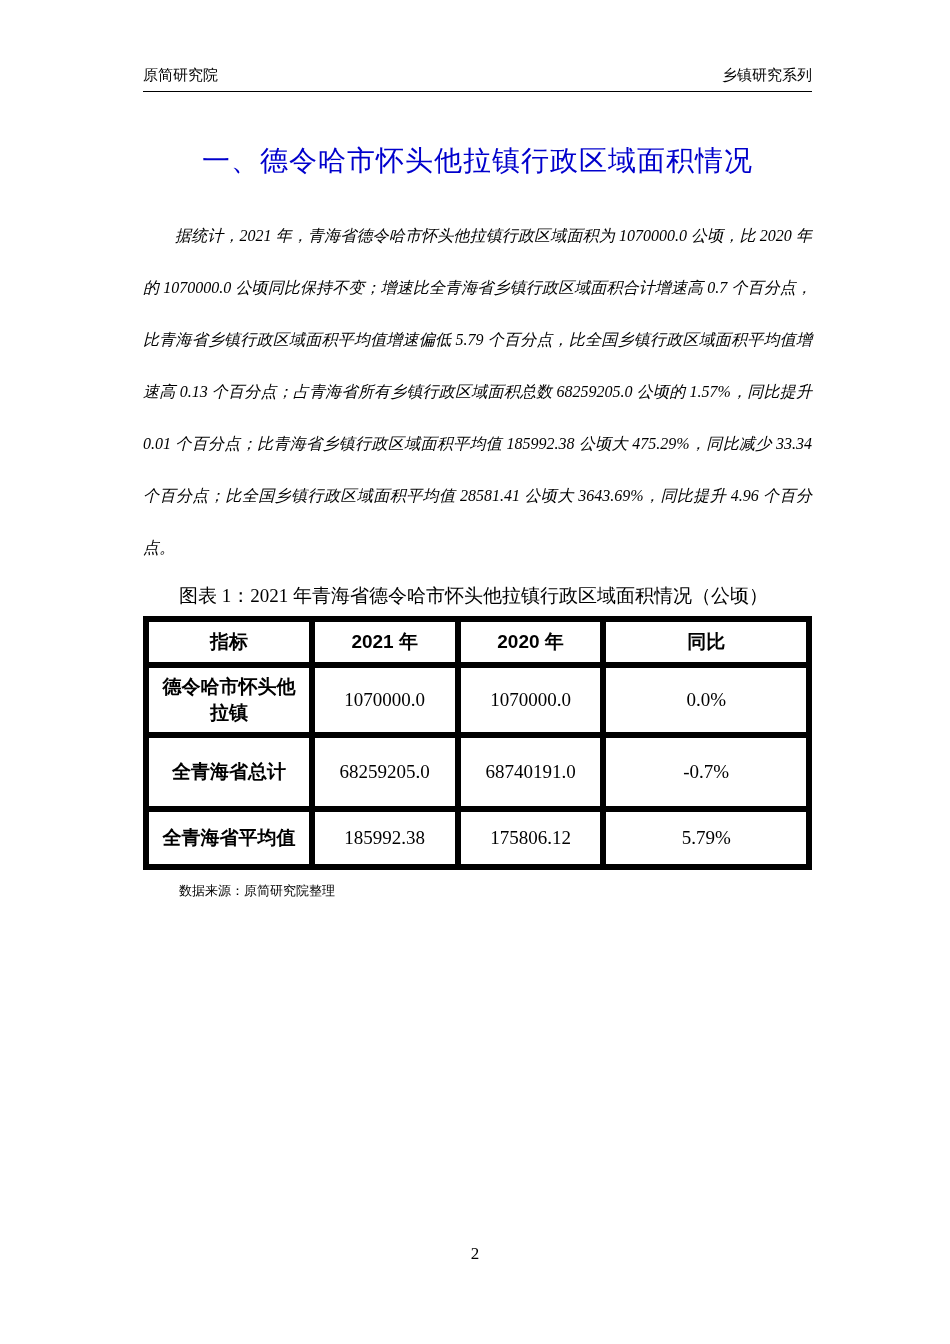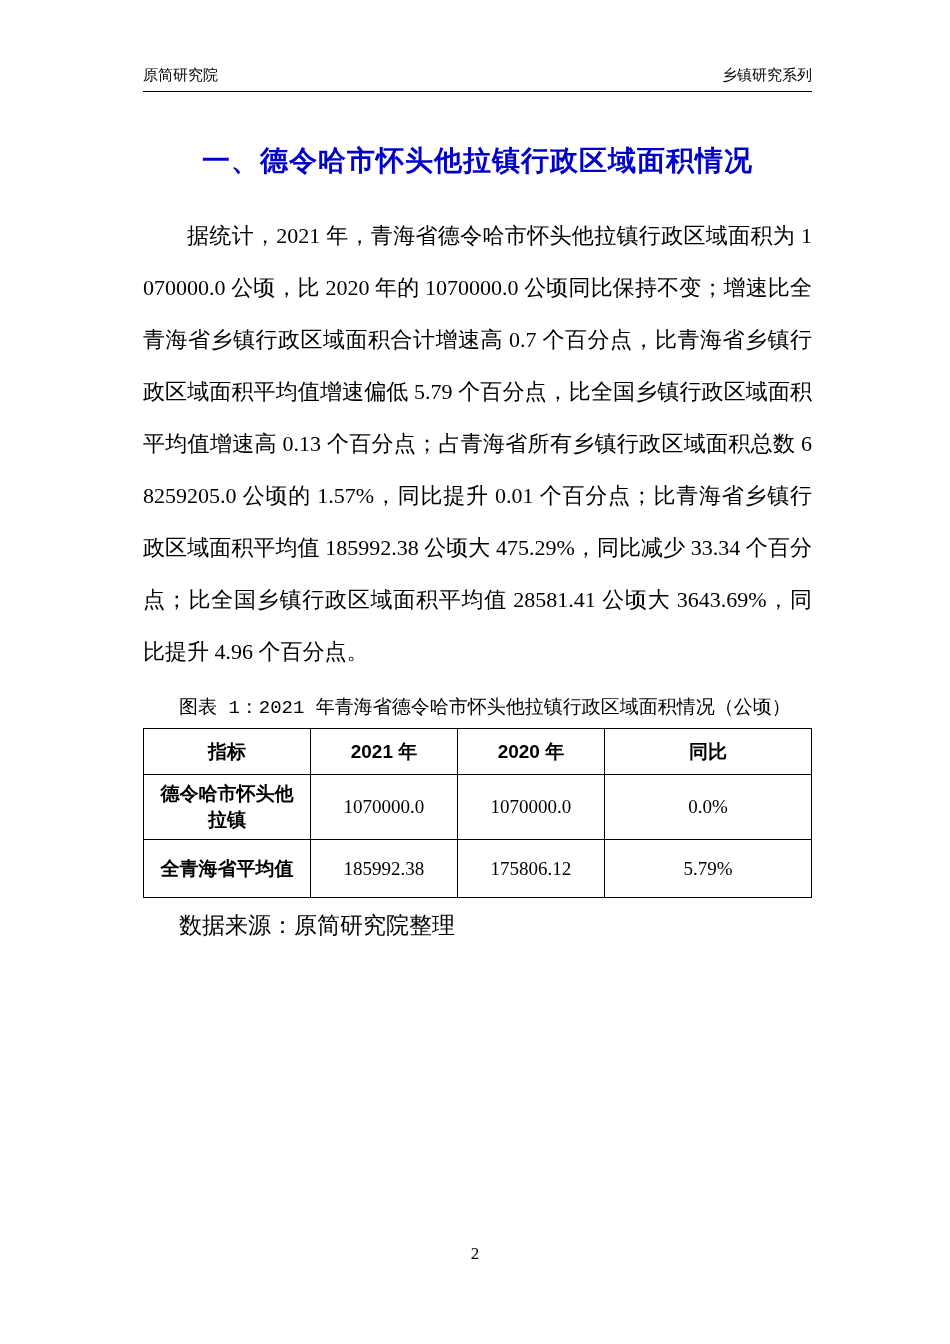--- a/index.html
+++ b/index.html
@@ -28,51 +28,51 @@
     padding-bottom: 6px;
     border-bottom: 1px solid #000000;
     font-size: 15px;
     font-family: "Liberation Sans", "DejaVu Sans", sans-serif;
   }
   
   .doc-title {
     margin-top: 50px;
     text-align: center;
     font-size: 28px;
-    font-weight: bold;
+    font-weight: normal;
     color: #0000cc;
     letter-spacing: 1px;
   }
   
   .body-paragraph {
     margin-top: 30px;
-    font-size: 22px;
+    font-size: 16px;
     line-height: 52px;
     text-align: justify;
     text-indent: 2em;
     word-break: break-all;
+    font-style: italic;
   }
   
   .table-caption {
-    margin-top: 16px;
+    margin-top: 8px;
     padding-left: 36px;
     font-size: 19px;
     line-height: 28px;
-    font-family: Liberation Mono, monospace;
   }
   
   table.data-table {
     margin-top: 6px;
     width: 100%;
     border-collapse: collapse;
     table-layout: fixed;
   }
   table.data-table th,
   table.data-table td {
-    border: 1px solid #000000;
+    border: 6px solid #000000;
     text-align: center;
     vertical-align: middle;
     padding: 6px 8px;
   }
   table.data-table th {
     height: 46px;
     font-size: 19px;
     font-weight: bold;
     font-family: "Liberation Sans", "DejaVu Sans", sans-serif;
   }
@@ -87,21 +87,21 @@
   table.data-table tr:first-child td { height: 56px; }
   table.data-table tr:last-child td { height: 58px; }
   col.c1 { width: 25%; }
   col.c2 { width: 22%; }
   col.c3 { width: 22%; }
   col.c4 { width: 31%; }
   
   .source-note {
     margin-top: 12px;
     padding-left: 36px;
-    font-size: 23px;
+    font-size: 13px;
   }
   
   .page-number {
     position: absolute;
     bottom: 80px;
     left: 0;
     width: 100%;
     text-align: center;
     font-size: 17px;
   }
@@ -139,20 +139,26 @@
         </tr>
       </thead>
       <tbody>
           <tr>
             <td class="label-cell">德令哈市怀头他拉镇</td>
             <td class="num-cell">1070000.0</td>
             <td class="num-cell">1070000.0</td>
             <td class="num-cell">0.0%</td>
           </tr>
           <tr>
+            <td class="label-cell">全青海省总计</td>
+            <td class="num-cell">68259205.0</td>
+            <td class="num-cell">68740191.0</td>
+            <td class="num-cell">-0.7%</td>
+          </tr>
+          <tr>
             <td class="label-cell">全青海省平均值</td>
             <td class="num-cell">185992.38</td>
             <td class="num-cell">175806.12</td>
             <td class="num-cell">5.79%</td>
           </tr>
         </tbody>
     </table>
 
     <div class="source-note">数据来源：原简研究院整理</div>
 

